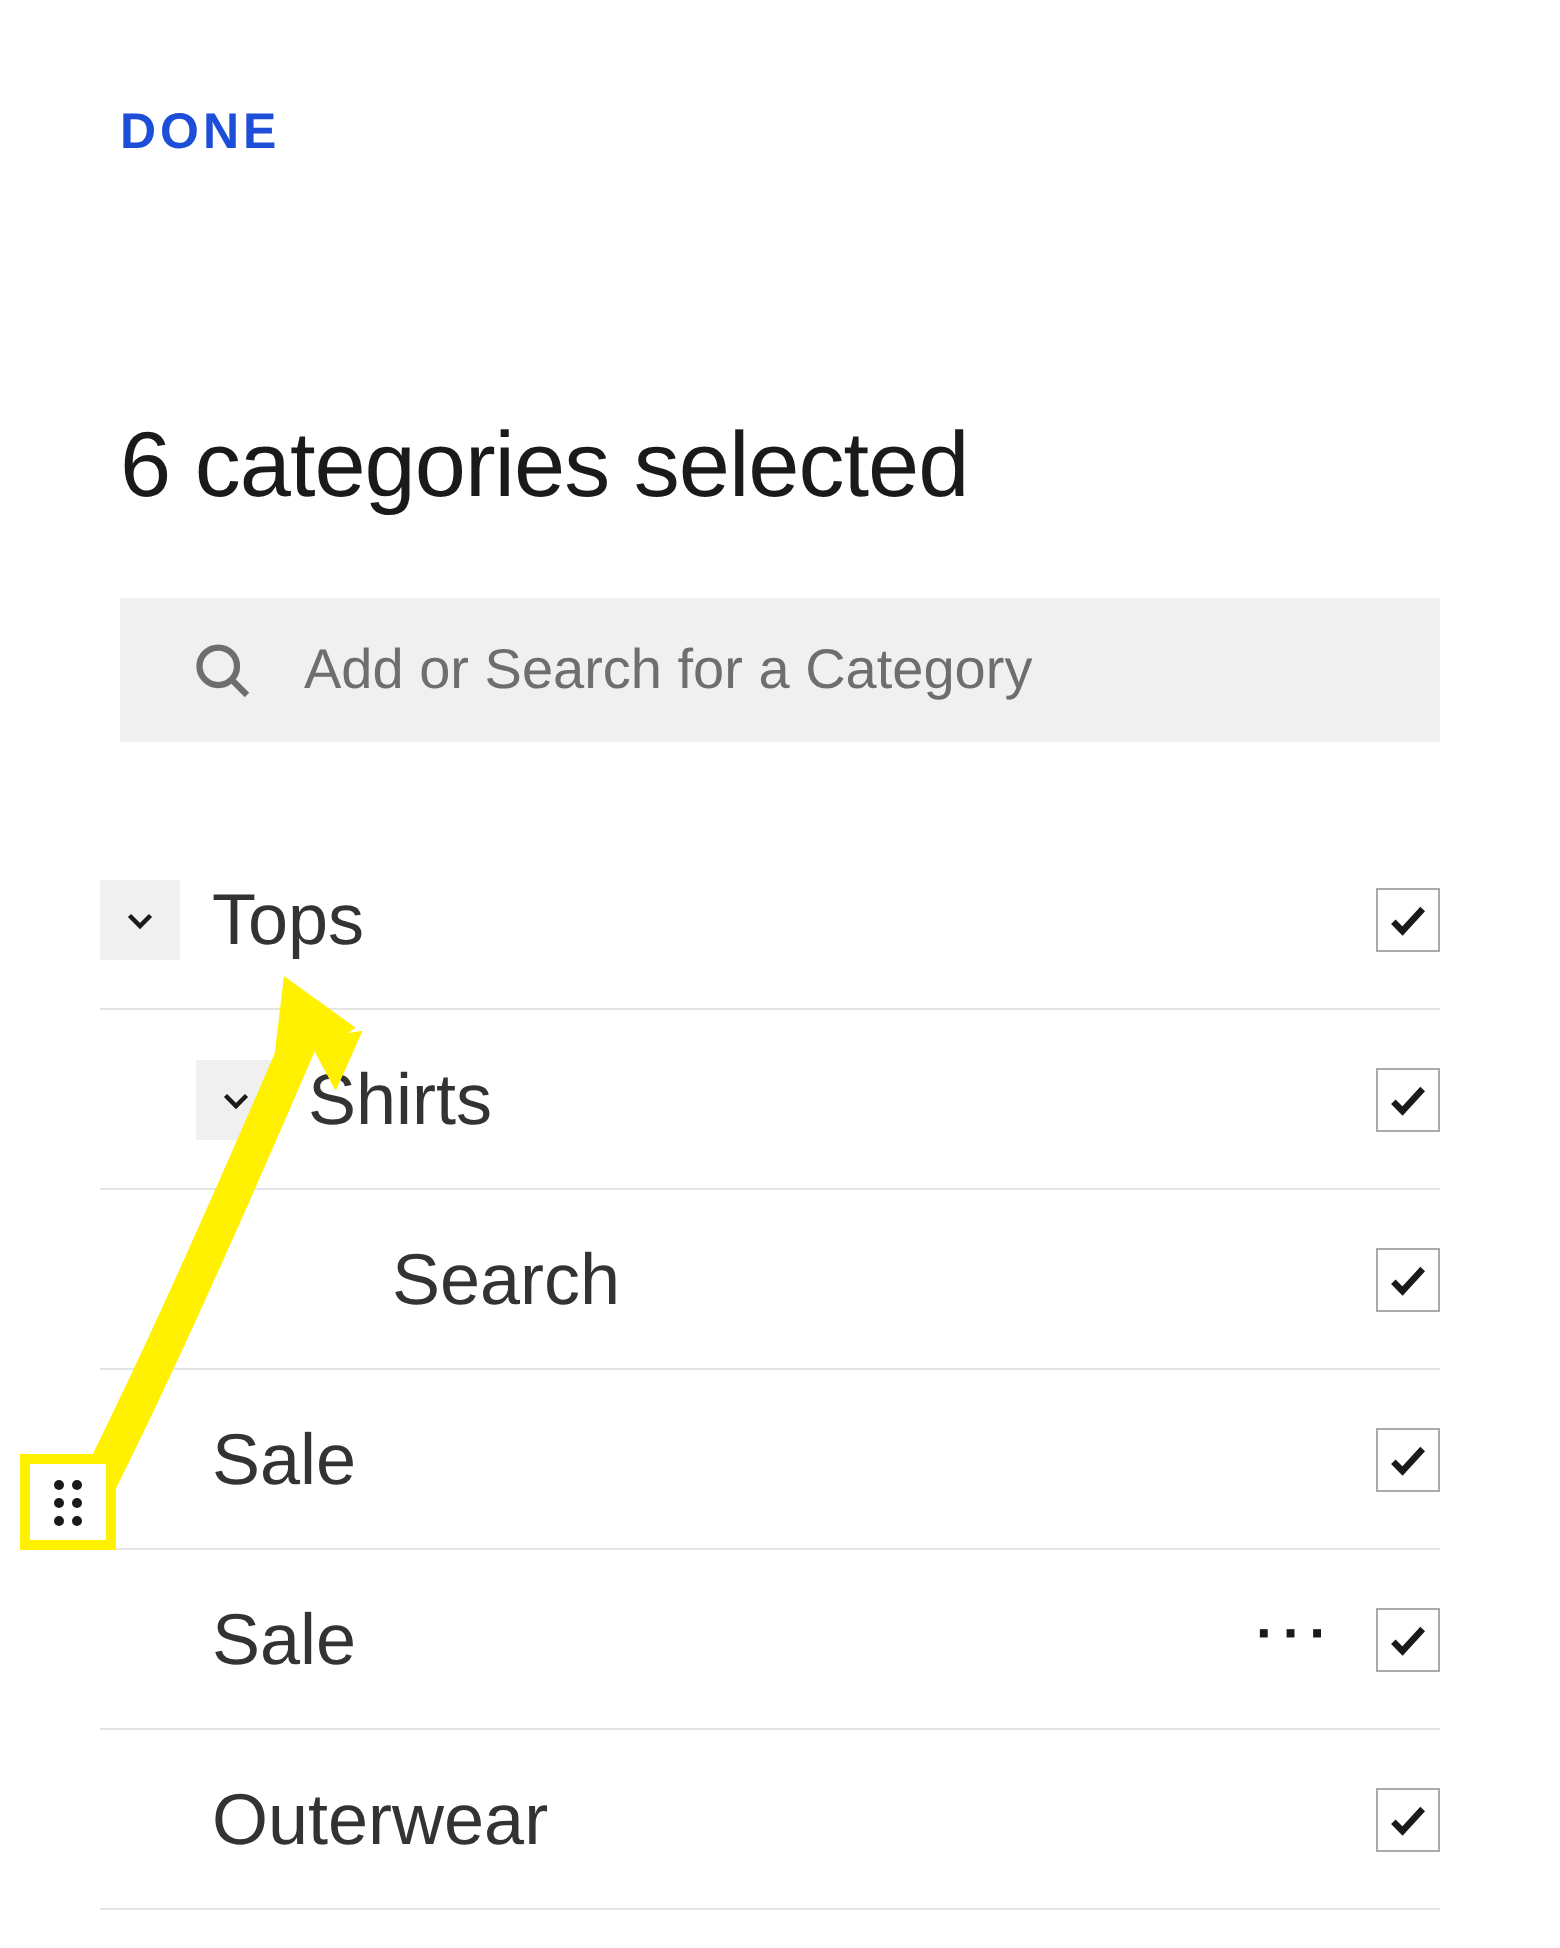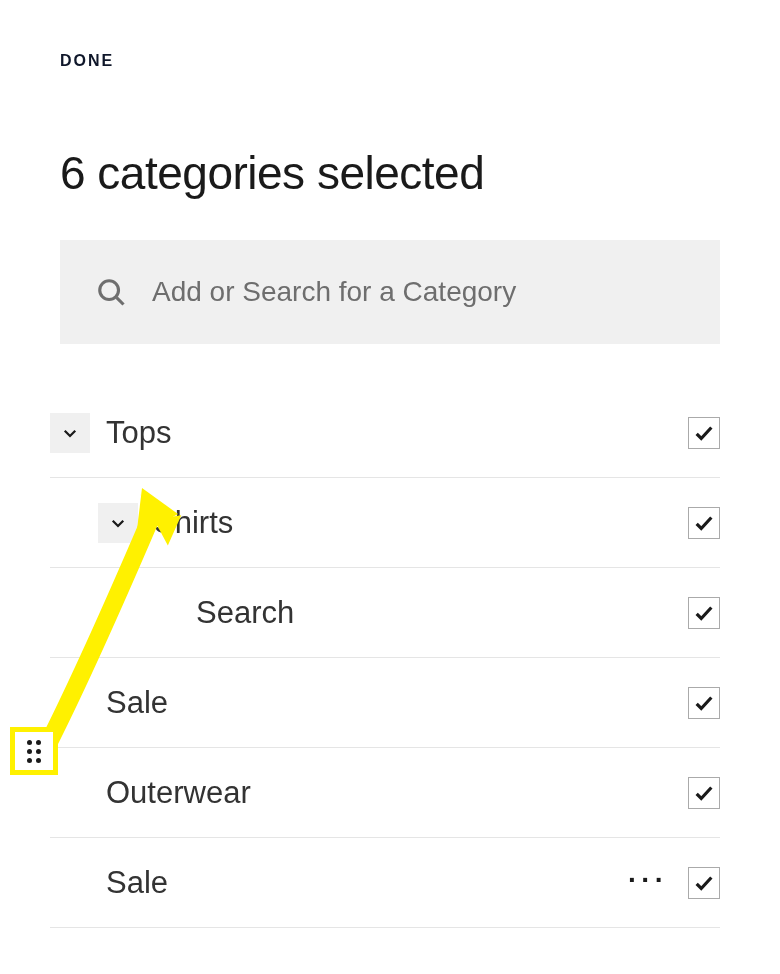--- a/index.html
+++ b/index.html
@@ -10,39 +10,39 @@
     background: #fff;
     color: #1a1a1a;
     width: 780px;
     height: 974px;
     position: relative;
   }
   .container {
     padding: 52px 60px 0 60px;
   }
   .done-btn {
-    font-size: 16px;
+    font-size: 25px;
     font-weight: 600;
     letter-spacing: 2px;
-    color: #0f172a;
+    color: #1d4ed8;
     cursor: pointer;
     display: inline-block;
-    margin-bottom: 40px;
+    margin-bottom: 88px;
   }
   .title {
     font-size: 46px;
     font-weight: 500;
     color: #1a1a1a;
     margin-bottom: 40px;
     letter-spacing: -0.5px;
     margin-top: 36px;
   }
   .search-box {
     background: #f0f0f0;
-    height: 104px;
+    height: 72px;
     display: flex;
     align-items: center;
     padding: 0 36px;
     margin-bottom: 44px;
   }
   .search-icon {
     width: 30px;
     height: 30px;
     margin-right: 24px;
     flex-shrink: 0;
@@ -86,21 +86,21 @@
     justify-content: center;
     margin-right: 16px;
     cursor: pointer;
     flex-shrink: 0;
   }
   .expand-spacer {
     width: 56px;
     flex-shrink: 0;
   }
   .row-label {
-    font-size: 31px;
+    font-size: 36px;
     color: #333;
     flex: 1;
   }
   .row-right {
     display: flex;
     align-items: center;
     gap: 20px;
   }
   .more-btn {
     font-size: 28px;
@@ -225,35 +225,35 @@
         <div class="checkbox">
           <svg width="22" height="22" viewBox="0 0 24 24" fill="none" stroke="#1a1a1a" stroke-width="3.5">
             <polyline points="4 13 9 18 20 6"></polyline>
           </svg>
         </div>
       </div>
     </div>
 
     <div class="row lvl-0">
       <div class="expand-spacer"></div>
+      <div class="row-label">Sale</div>
+      <div class="row-right">
+        <div class="more-btn">···</div>
+        <div class="checkbox">
+          <svg width="22" height="22" viewBox="0 0 24 24" fill="none" stroke="#1a1a1a" stroke-width="3.5">
+            <polyline points="4 13 9 18 20 6"></polyline>
+          </svg>
+        </div>
+      </div>
+    </div>
+
+    <div class="row lvl-0">
+      <div class="expand-spacer"></div>
       <div class="row-label">Outerwear</div>
       <div class="row-right">
-        <div class="checkbox">
-          <svg width="22" height="22" viewBox="0 0 24 24" fill="none" stroke="#1a1a1a" stroke-width="3.5">
-            <polyline points="4 13 9 18 20 6"></polyline>
-          </svg>
-        </div>
-      </div>
-    </div>
-
-    <div class="row lvl-0">
-      <div class="expand-spacer"></div>
-      <div class="row-label">Sale</div>
-      <div class="row-right">
-        <div class="more-btn">···</div>
         <div class="checkbox">
           <svg width="22" height="22" viewBox="0 0 24 24" fill="none" stroke="#1a1a1a" stroke-width="3.5">
             <polyline points="4 13 9 18 20 6"></polyline>
           </svg>
         </div>
       </div>
     </div>
 
   </div>
 </div>

